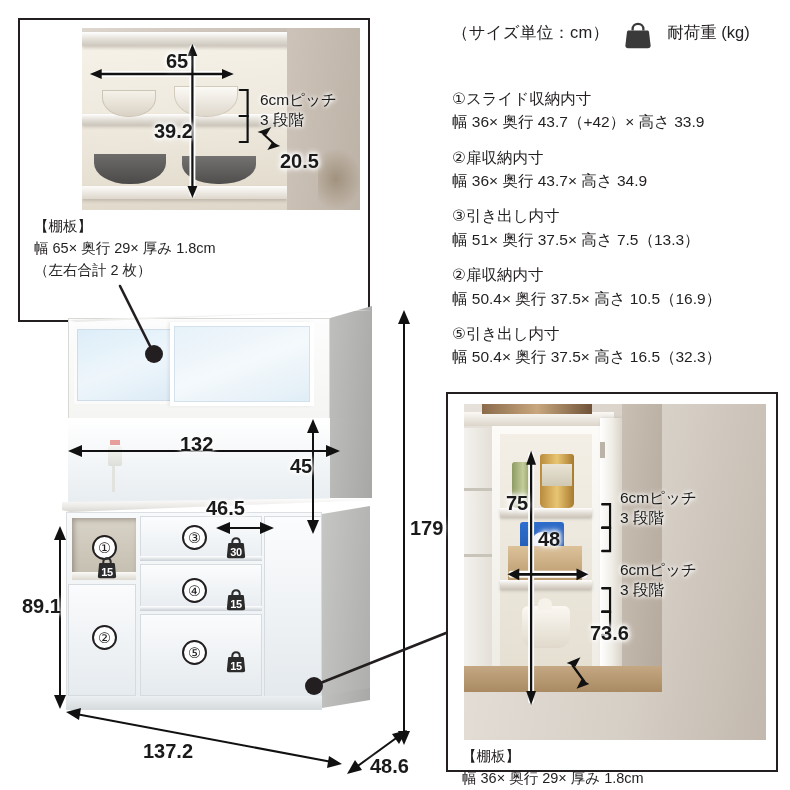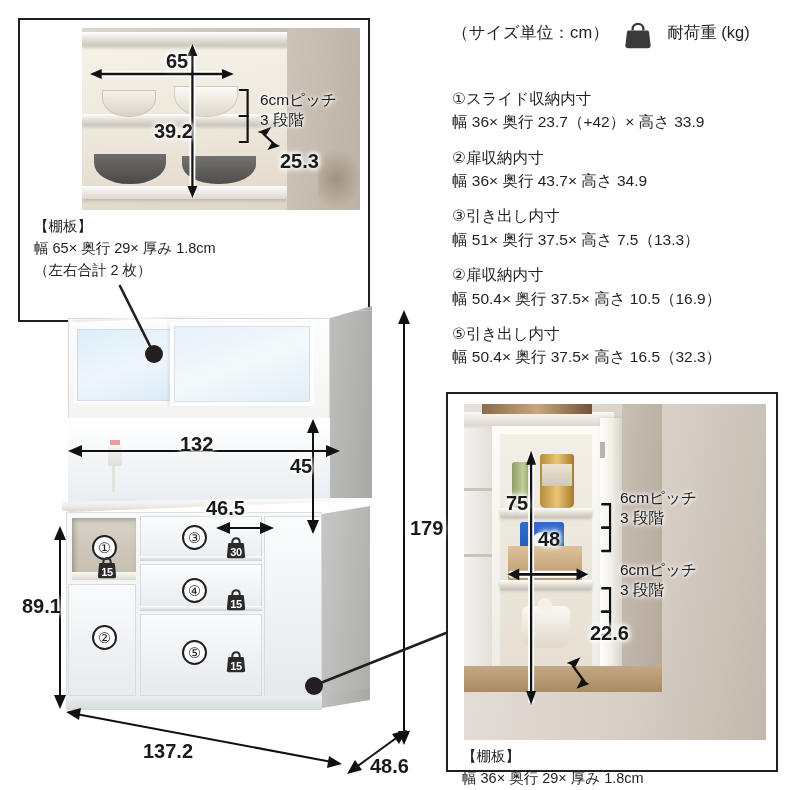--- a/index.html
+++ b/index.html
@@ -93,21 +93,21 @@
         <path d="M5.6 8.6 H24.4 C25.2 8.6 25.8 9.2 26.0 10.0 L27.6 23.2 C27.8 24.9 26.6 26.2 24.9 26.2 H5.1
                  C3.4 26.2 2.2 24.9 2.4 23.2 L4.0 10.0 C4.2 9.2 4.8 8.6 5.6 8.6 Z" fill="#3a3a3a"></path>
       </svg>
     </span>
     <span class="header-load">耐荷重 (kg)</span>
   </div>
 
   <div class="spec-list">
     <div class="spec-item">
       <div class="spec-title">①スライド収納内寸</div>
-      <div class="spec-dims">幅 36× 奥行 23.7（+42）× 高さ 33.9</div>
+      <div class="spec-dims">幅 36× 奥行 43.7（+42）× 高さ 33.9</div>
     </div>
     <div class="spec-item">
       <div class="spec-title">②扉収納内寸</div>
       <div class="spec-dims">幅 36× 奥行 43.7× 高さ 34.9</div>
     </div>
     <div class="spec-item">
       <div class="spec-title">③引き出し内寸</div>
       <div class="spec-dims">幅 51× 奥行 37.5× 高さ 7.5（13.3）</div>
     </div>
     <div class="spec-item">
@@ -174,21 +174,21 @@
         </g>
 
         <g stroke="#111" stroke-width="2.2" fill="none" stroke-linecap="round">
           <path d="M160 62 h8 v26 h-8"></path>
           <path d="M160 114 h8 V88 h-8"></path>
         </g>
       </svg>
 
       <span class="dim" style="left:84px;top:22px;">65</span>
       <span class="dim" style="left:72px;top:92px;">39.2</span>
-      <span class="dim" style="left:198px;top:122px;">25.3</span>
+      <span class="dim" style="left:198px;top:122px;">20.5</span>
 
       <div class="pitch" style="left:178px;top:62px;">
         <div>6cmピッチ</div>
         <div>3 段階</div>
       </div>
     </div>
 
     <div class="inset-caption">
       <div>【棚板】</div>
       <div>幅 65× 奥行 29× 厚み 1.8cm</div>
@@ -276,21 +276,21 @@
         <g stroke="#111" stroke-width="2.2" fill="none" stroke-linecap="round">
           <path d="M140 86 h8 v20 h-8"></path>
           <path d="M140 126 h8 V106 h-8"></path>
           <path d="M140 158 h8 v20 h-8"></path>
           <path d="M140 198 h8 V178 h-8"></path>
         </g>
       </svg>
 
       <span class="dim" style="left:42px;top:88px;">75</span>
       <span class="dim" style="left:74px;top:124px;">48</span>
-      <span class="dim" style="left:126px;top:218px;">22.6</span>
+      <span class="dim" style="left:126px;top:218px;">73.6</span>
 
       <div class="pitch" style="left:156px;top:84px;">
         <div>6cmピッチ</div>
         <div>3 段階</div>
       </div>
       <div class="pitch" style="left:156px;top:156px;">
         <div>6cmピッチ</div>
         <div>3 段階</div>
       </div>
     </div>

